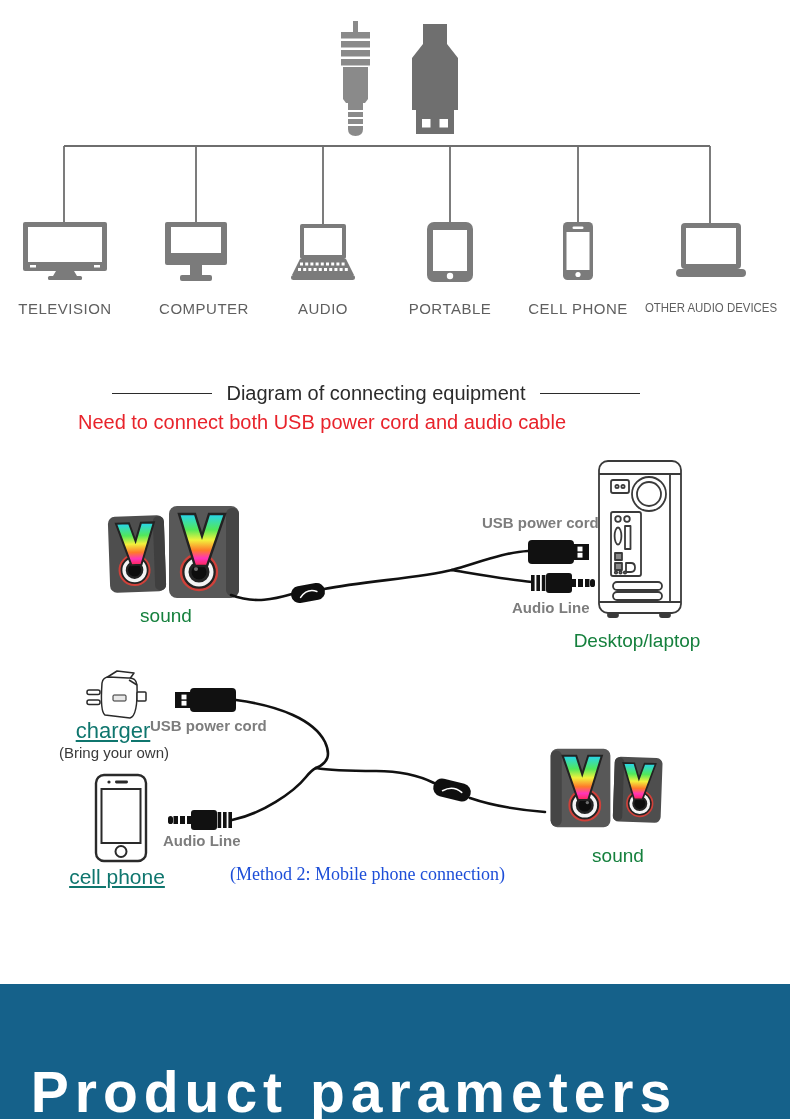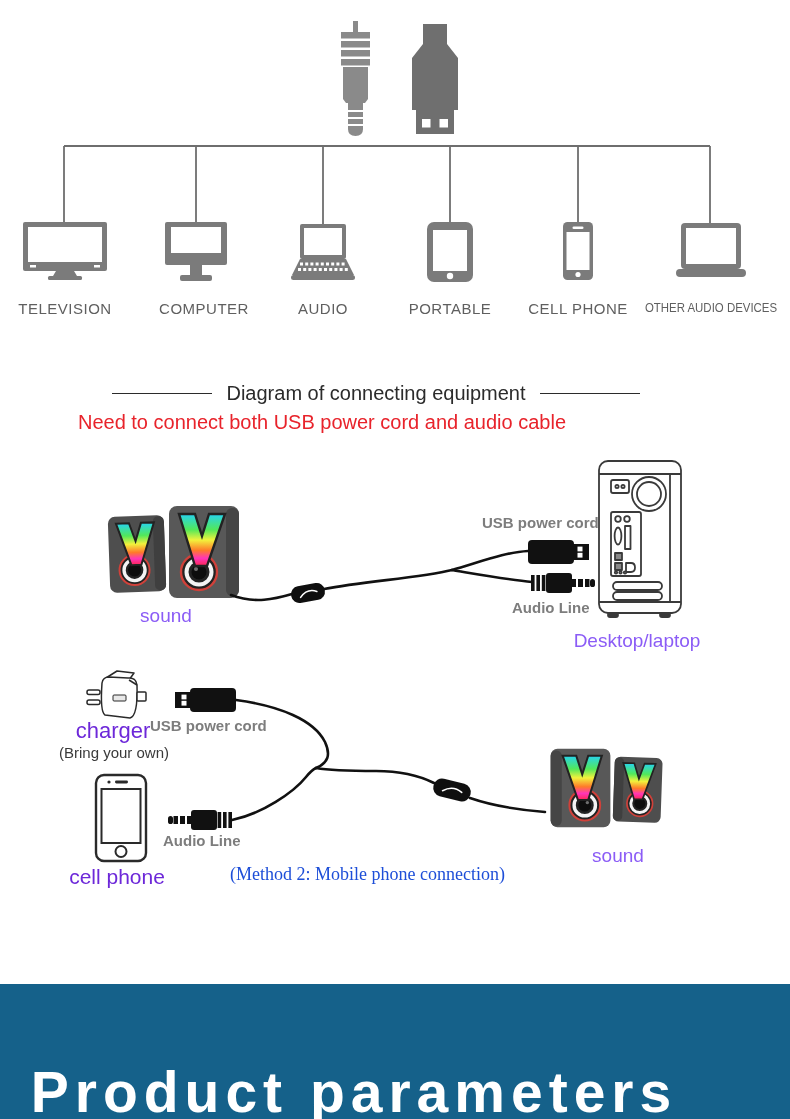--- a/index.html
+++ b/index.html
@@ -26,23 +26,23 @@
   }
   .sec-title .rule{width:100px;height:0;border-top:1.6px solid #2b2b2b;}
   .sec-title .txt{font-size:20px;color:#2b2b2b;}
   .sec-sub{
     position:absolute;top:395px;left:0;width:644px;text-align:center;
     font-size:20px;color:#e8232b;
   }
 
   
   .gray-label{position:absolute;font-size:15px;font-weight:700;color:#7d7d7d;white-space:nowrap;}
-  .dark-label{position:absolute;font-size:19px;color:#8b5cf6;white-space:nowrap;transform:translateX(-50%);}
+  .dark-label{position:absolute;font-size:19px;color:#15803d;white-space:nowrap;transform:translateX(-50%);}
   .method-label{position:absolute;font-size:18px;color:#1d4ed8;white-space:nowrap;font-family:Liberation Serif, serif;}
-  .charger-label{position:absolute;font-size:22px;color:#6d28d9;transform:translateX(-50%);}
+  .charger-label{position:absolute;font-size:22px;color:#0f766e;transform:translateX(-50%);text-decoration:underline;}
   .charger-note{position:absolute;font-size:15px;color:#3a3a3a;transform:translateX(-50%);white-space:nowrap;}
 
   
   .banner{
     position:absolute;left:0;top:968px;width:790px;height:151px;
     background:#15618a;
   }
   .banner-title{
     position:absolute;left:0;top:1042px;width:708px;text-align:center;
     font-size:57px;font-weight:700;letter-spacing:6px;color:#ffffff;line-height:1.2;

